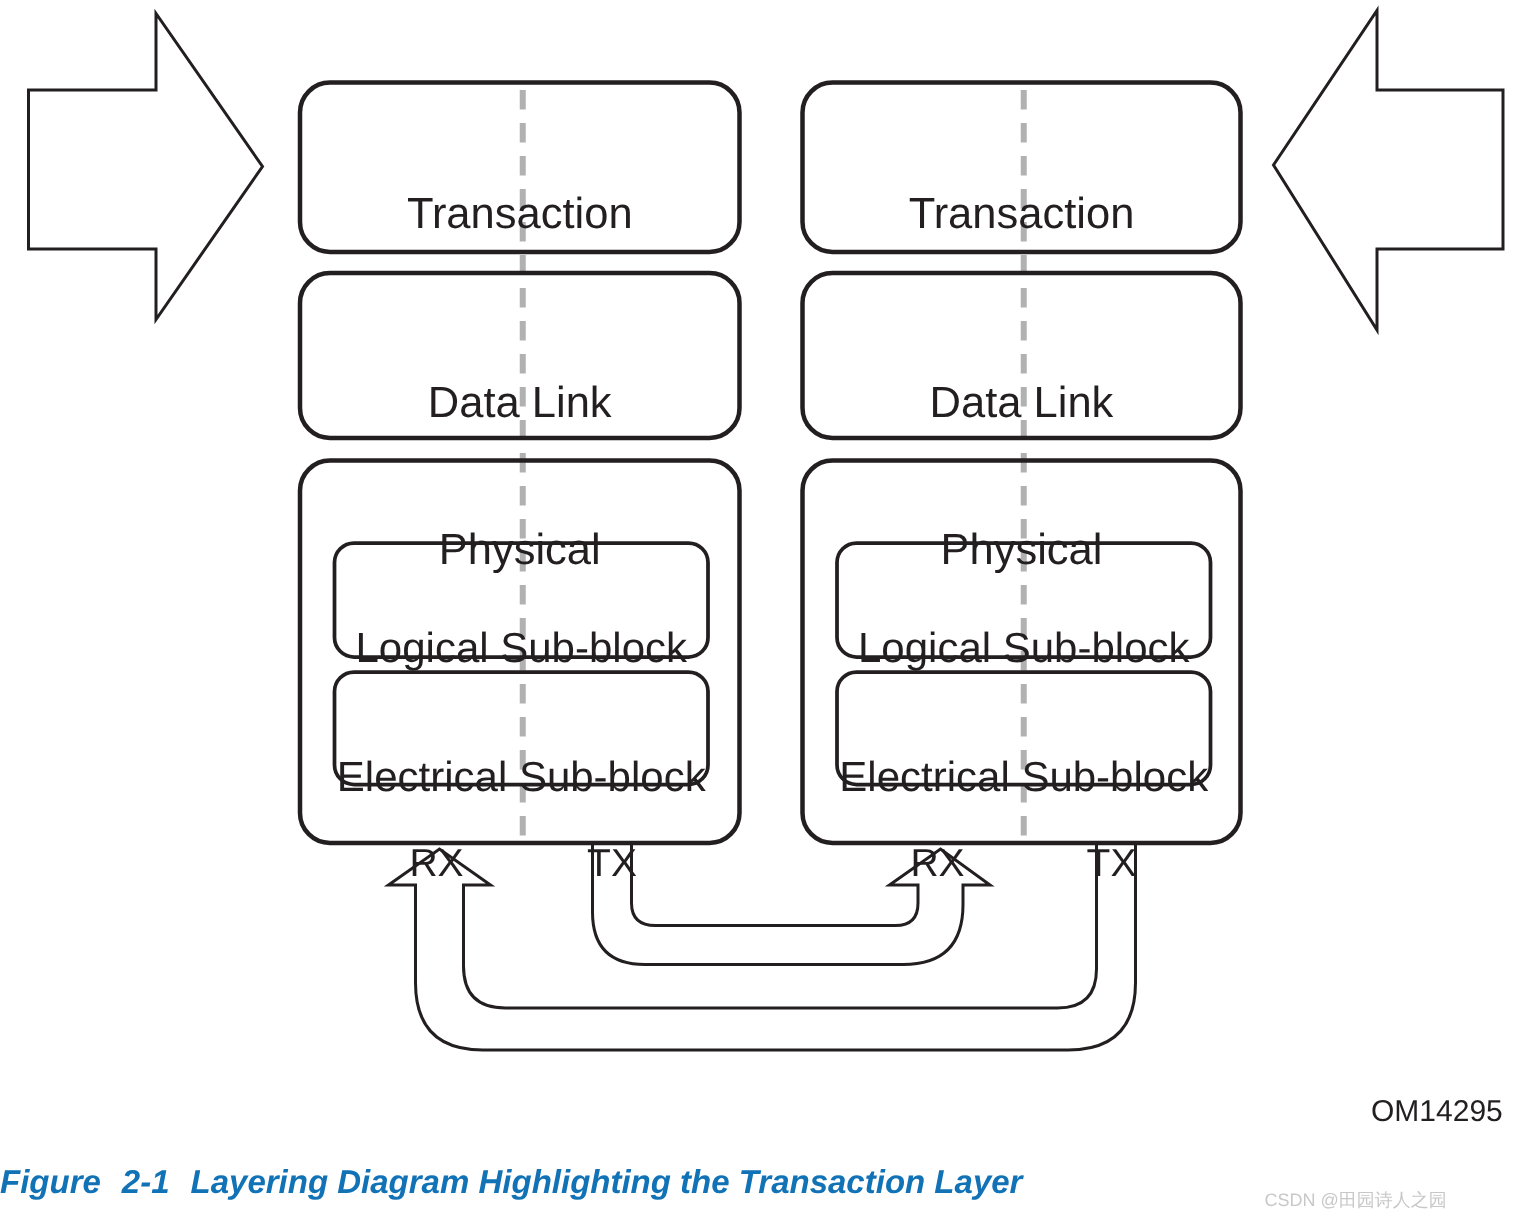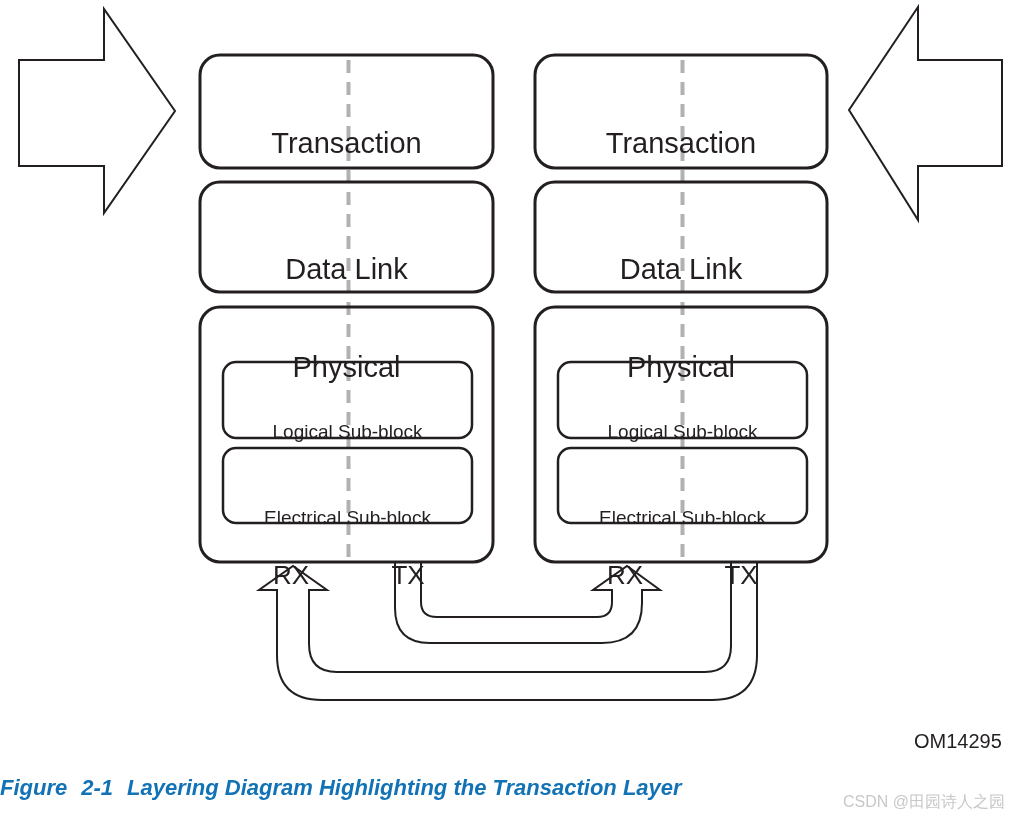--- a/index.html
+++ b/index.html
@@ -16,21 +16,21 @@
   .lbl {
     position: absolute;
     display: flex;
     align-items: center;
     justify-content: center;
     color: #231f20;
     white-space: nowrap;
     margin-top: 32px;
   }
   .layer-lbl  { font-size: 29px; }
-  .sub-lbl    { font-size: 19px; }
+  .sub-lbl    { font-size: 28px; }
   .port-lbl   { font-size: 26px; width: 110px; height: 32px; }
   .code-lbl   {
     position: absolute;
     font-size: 20px;
     color: #231f20;
     white-space: nowrap;
     text-align: right;
   }
   .caption {
     position: absolute;
@@ -40,21 +40,21 @@
     font-style: italic;
     font-size: 22px;
     color: #1272b6;
     white-space: nowrap;
     font-weight: bold;
   }
   .caption .gap { display: inline-block; width: 14px; }
   .watermark {
     position: absolute;
     left: 843px; top: 792px;
-    font-size: 16px;
+    font-size: 12px;
     color: #c8c8c8;
     white-space: nowrap;
   }
 </style>
 </head>
 <body>
 
 <div id="stage">
 
   <svg id="diagram-svg" width="1015" height="821" viewBox="0 0 1015 821">

